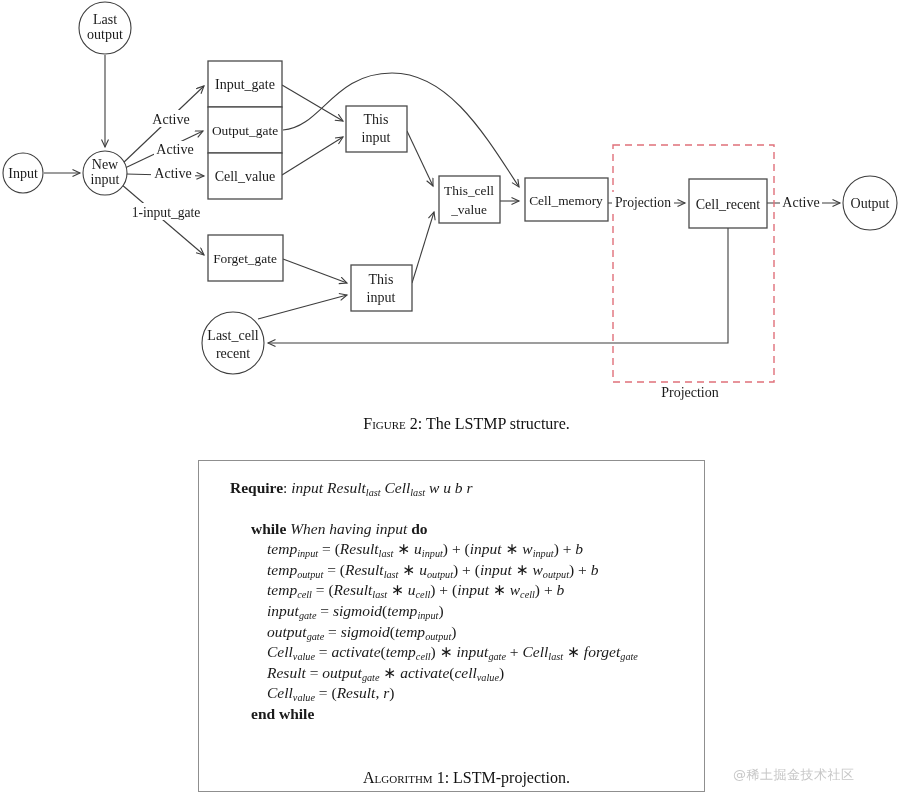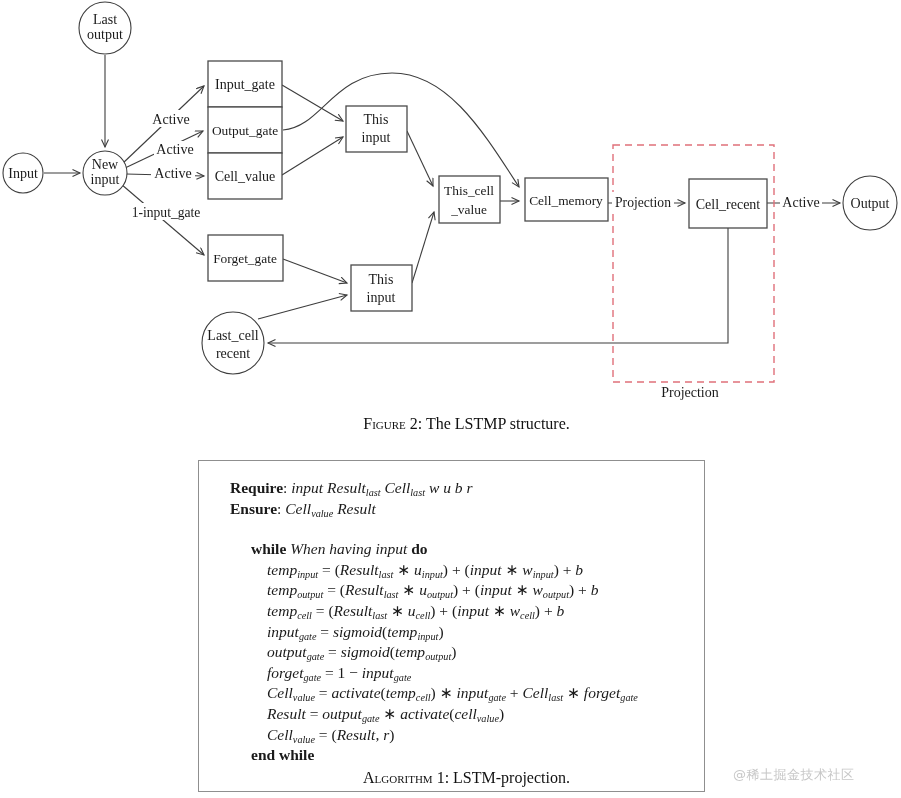--- a/index.html
+++ b/index.html
@@ -120,28 +120,26 @@
     </g>
   </svg>
 
   <div id="figure-caption" class="caption">
     <span class="sc">Figure 2</span><span>: The LSTMP structure.</span>
   </div>
 
   <div id="algorithm-box">
     <div id="algorithm-lines">
         <div class="algo-line" style="padding-left: 0px;"><span class="b">Require</span><span class="n">: </span><span class="i">input </span><span class="i">Result</span><sub class="sub">last</sub><span class="i"> Cell</span><sub class="sub">last</sub><span class="i"> w u b r</span></div>
-        <div class="algo-line" style="padding-left: 0px;"><span class="b">Ensure</span><span class="n">: </span><span class="i">Cell</span><sub class="sub">value</sub><span class="i"> Result</span></div>
         <div class="algo-line" style="padding-left: 21px; margin-top: 20px;"><span class="b">while </span><span class="i">When having input </span><span class="b">do</span></div>
         <div class="algo-line" style="padding-left: 37px;"><span class="i">temp</span><sub class="sub">input</sub><span class="n"> = (</span><span class="i">Result</span><sub class="sub">last</sub><span class="n"> ∗ </span><span class="i">u</span><sub class="sub">input</sub><span class="n">) + (</span><span class="i">input</span><span class="n"> ∗ </span><span class="i">w</span><sub class="sub">input</sub><span class="n">) + </span><span class="i">b</span></div>
         <div class="algo-line" style="padding-left: 37px;"><span class="i">temp</span><sub class="sub">output</sub><span class="n"> = (</span><span class="i">Result</span><sub class="sub">last</sub><span class="n"> ∗ </span><span class="i">u</span><sub class="sub">output</sub><span class="n">) + (</span><span class="i">input</span><span class="n"> ∗ </span><span class="i">w</span><sub class="sub">output</sub><span class="n">) + </span><span class="i">b</span></div>
         <div class="algo-line" style="padding-left: 37px;"><span class="i">temp</span><sub class="sub">cell</sub><span class="n"> = (</span><span class="i">Result</span><sub class="sub">last</sub><span class="n"> ∗ </span><span class="i">u</span><sub class="sub">cell</sub><span class="n">) + (</span><span class="i">input</span><span class="n"> ∗ </span><span class="i">w</span><sub class="sub">cell</sub><span class="n">) + </span><span class="i">b</span></div>
         <div class="algo-line" style="padding-left: 37px;"><span class="i">input</span><sub class="sub">gate</sub><span class="n"> = </span><span class="i">sigmoid</span><span class="n">(</span><span class="i">temp</span><sub class="sub">input</sub><span class="n">)</span></div>
         <div class="algo-line" style="padding-left: 37px;"><span class="i">output</span><sub class="sub">gate</sub><span class="n"> = </span><span class="i">sigmoid</span><span class="n">(</span><span class="i">temp</span><sub class="sub">output</sub><span class="n">)</span></div>
-        <div class="algo-line" style="padding-left: 37px;"><span class="i">forget</span><sub class="sub">gate</sub><span class="n"> = 1 − </span><span class="i">input</span><sub class="sub">gate</sub></div>
         <div class="algo-line" style="padding-left: 37px;"><span class="i">Cell</span><sub class="sub">value</sub><span class="n"> = </span><span class="i">activate</span><span class="n">(</span><span class="i">temp</span><sub class="sub">cell</sub><span class="n">) ∗ </span><span class="i">input</span><sub class="sub">gate</sub><span class="n"> + </span><span class="i">Cell</span><sub class="sub">last</sub><span class="n"> ∗ </span><span class="i">forget</span><sub class="sub">gate</sub></div>
         <div class="algo-line" style="padding-left: 37px;"><span class="i">Result</span><span class="n"> = </span><span class="i">output</span><sub class="sub">gate</sub><span class="n"> ∗ </span><span class="i">activate</span><span class="n">(</span><span class="i">cell</span><sub class="sub">value</sub><span class="n">)</span></div>
         <div class="algo-line" style="padding-left: 37px;"><span class="i">Cell</span><sub class="sub">value</sub><span class="n"> = (</span><span class="i">Result</span><span class="n">, </span><span class="i">r</span><span class="n">)</span></div>
         <div class="algo-line" style="padding-left: 21px;"><span class="b">end while</span></div>
       </div>
   </div>
 
   <div id="algorithm-caption" class="caption">
     <span class="sc">Algorithm 1</span><span>: LSTM-projection.</span>
   </div>

